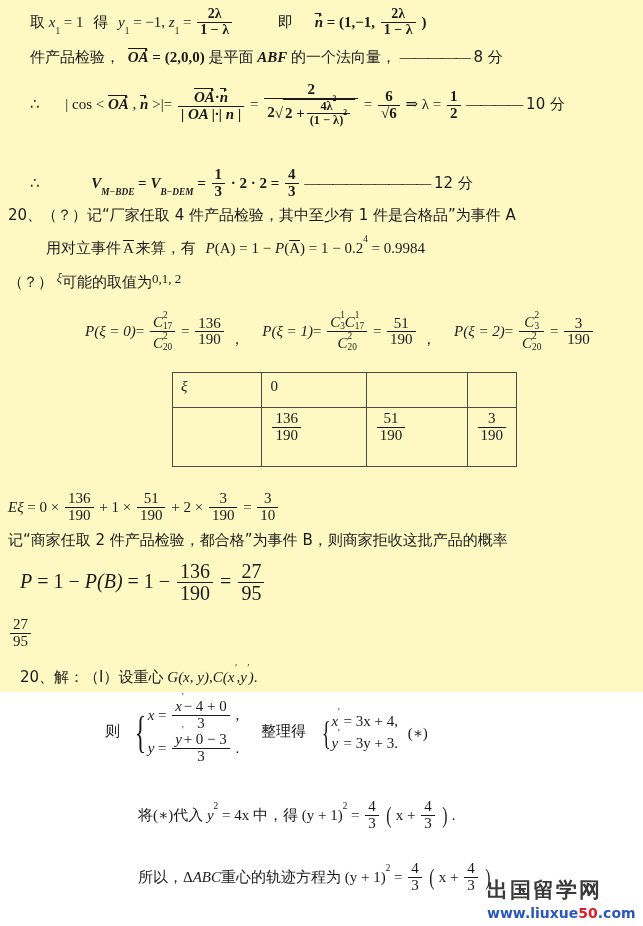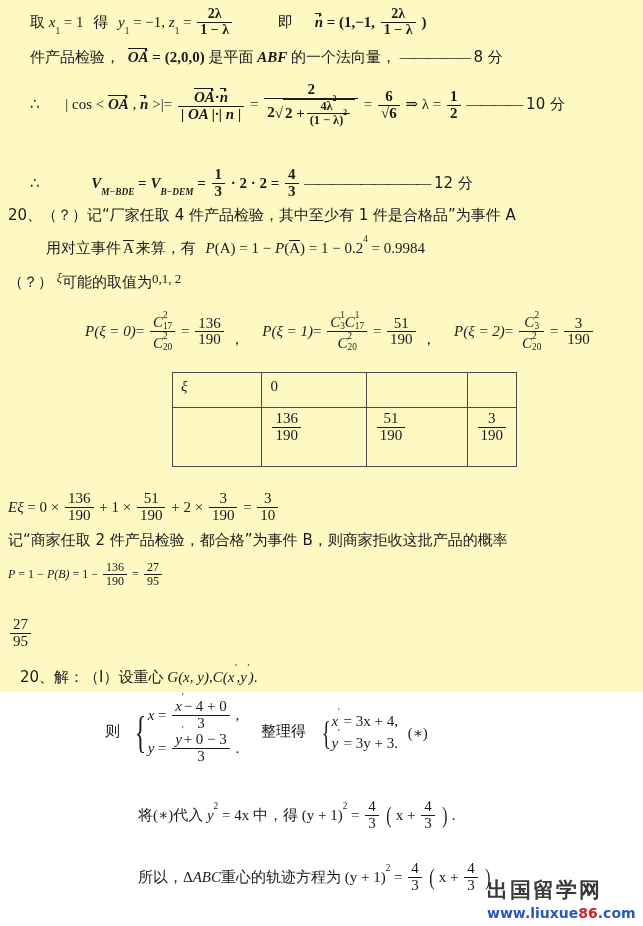--- a/index.html
+++ b/index.html
@@ -374,21 +374,21 @@
     <span class="frac">
       <span class="num mn">3</span>
       <span class="den mn">10</span>
     </span>
   </div>
 
   <div class="ln" style="left:8px; top:533px; font-size:15px;">
     <span class="cn">记“商家任取 2 件产品检验，都合格”为事件 B，则商家拒收这批产品的概率</span>
   </div>
 
-  <div class="ln" style="left:8px; top:562px; font-size:12px;">
+  <div class="ln" style="left:20px; top:562px; font-size:20px;">
     <span class="mi">P</span>
     <span class="mn">= 1 −</span>
     <span class="mi">P</span><span class="mi">(B)</span>
     <span class="mn">= 1 −</span>
     <span class="frac">
       <span class="num mn">136</span>
       <span class="den mn">190</span>
     </span>
     <span class="mn">=</span>
     <span class="frac">
@@ -489,16 +489,16 @@
     <span class="frac">
       <span class="num mn">4</span>
       <span class="den mn">3</span>
     </span>
     <span class="big-paren mn">)</span>
     <span class="mn">.</span>
   </div>
 
   <div class="watermark" style="left:487px; top:876px; width:150px;">
     <div class="wm-cn">出国留学网</div>
-    <div class="wm-url"><span class="wm-blue">www.liuxue</span><span class="wm-red">86</span><span class="wm-blue">.com</span></div>
+    <div class="wm-url"><span class="wm-blue">www.liuxue</span><span class="wm-red">50</span><span class="wm-blue">.com</span></div>
   </div>
 
 </div>
 
 </body></html>

